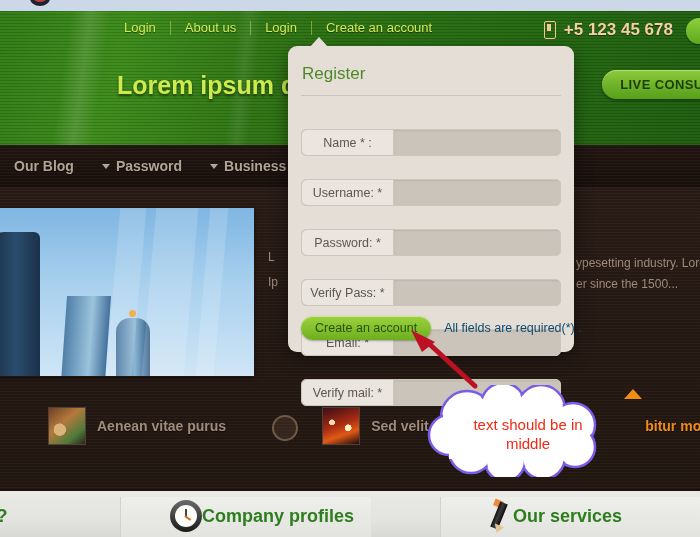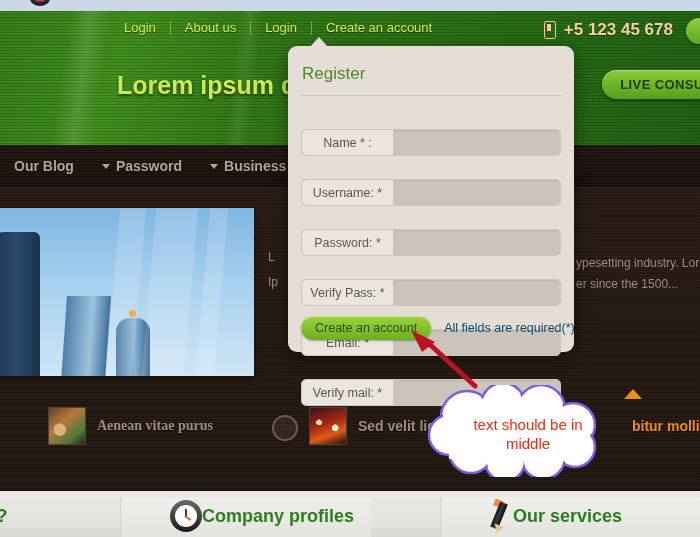--- a/index.html
+++ b/index.html
@@ -592,21 +592,21 @@
 
     <div class="hero-circle"></div>
   </div>
 
   <div style="position:absolute;left:268px;top:250px;color:#9d8a7a;font-size:12px;z-index:2;">L</div>
   <div style="position:absolute;left:268px;top:275px;color:#9d8a7a;font-size:12px;z-index:2;">Ip</div>
   <div style="position:absolute;left:576px;top:256px;color:#9d8a7a;font-size:12px;white-space:nowrap;z-index:2;">ypesetting industry. Lore</div>
   <div style="position:absolute;left:576px;top:277px;color:#9d8a7a;font-size:12px;white-space:nowrap;z-index:2;">er since the 1500...</div>
 
   <div class="thumbs">
-    <div class="thumb-item" style="margin-left:48px;font-family:Liberation Serif, serif;">
+    <div class="thumb-item" style="margin-left:48px;">
       <div class="thumb-img music"></div>
       <div class="thumb-label">Aenean vitae purus</div>
     </div>
     <div class="thumb-item" style="margin-left:96px;">
       <div class="thumb-img night"></div>
       <div class="thumb-label">Sed velit ligula</div>
     </div>
     <div class="thumb-item" style="margin-left:176px;">
       <div class="thumb-label orange">bitur mollis</div>
     </div>

